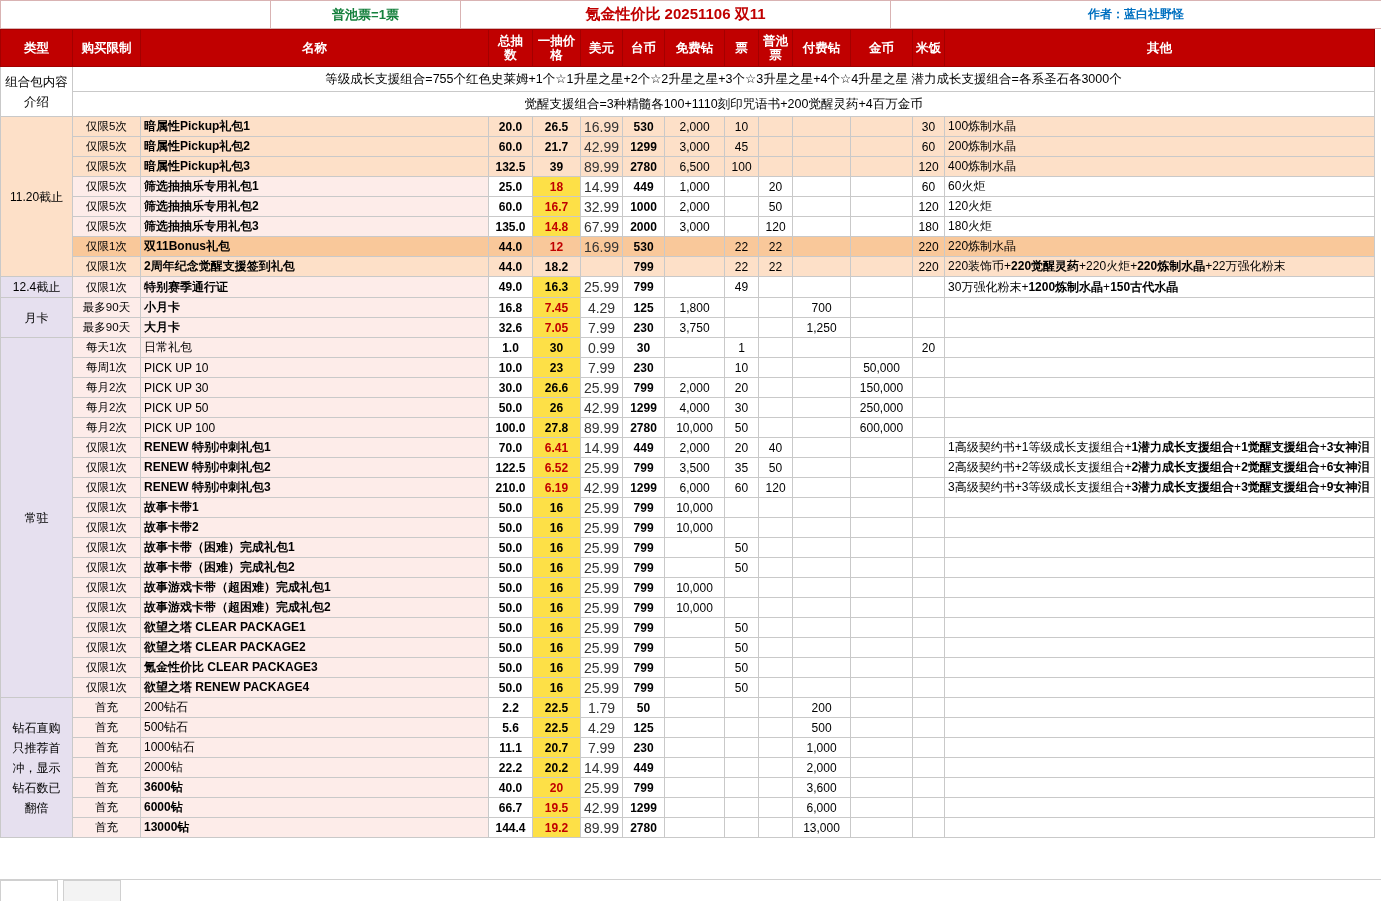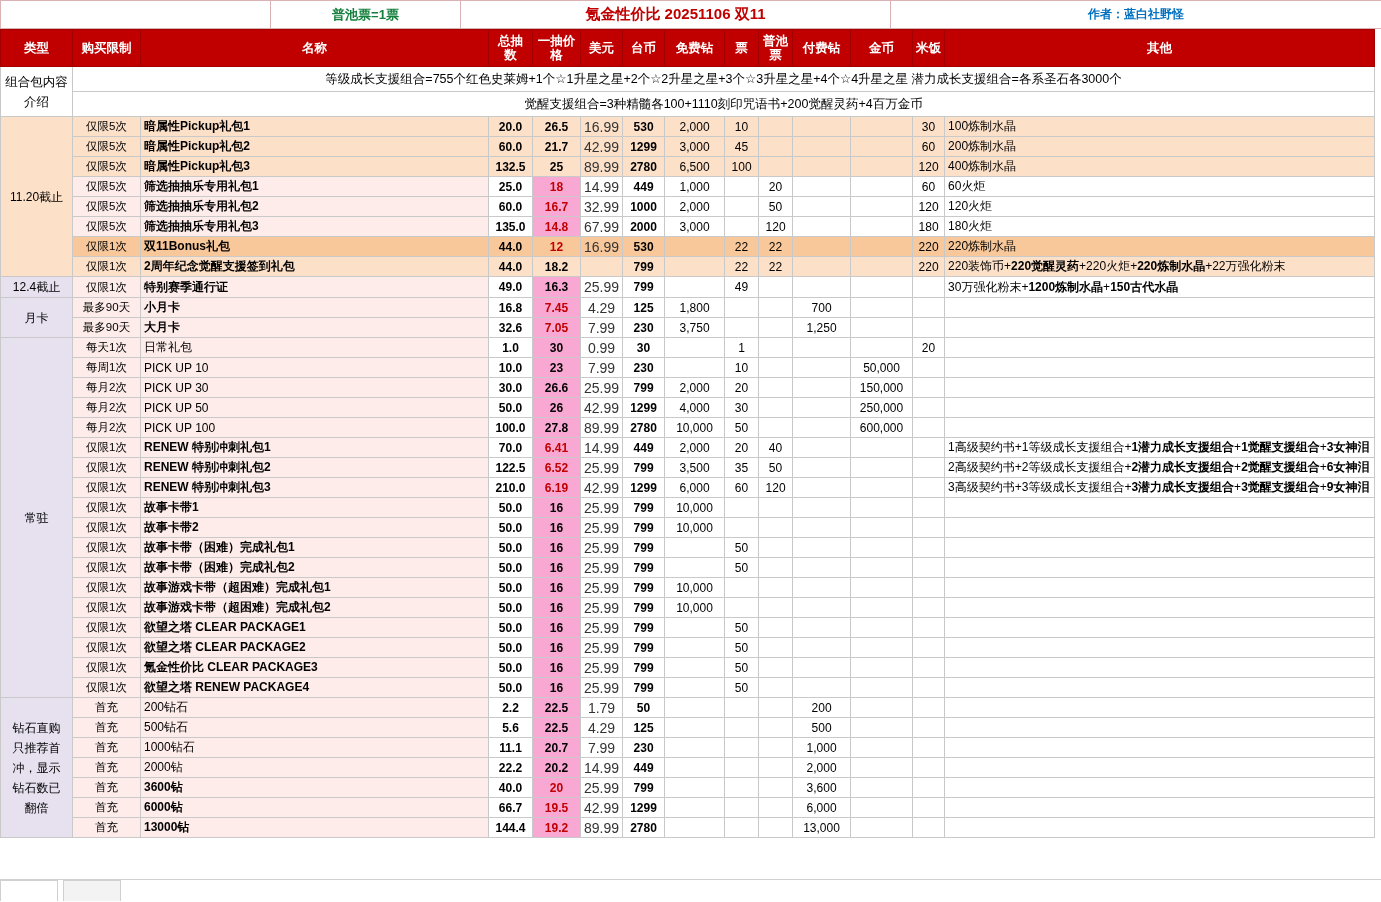--- a/index.html
+++ b/index.html
@@ -12,21 +12,21 @@
   .h-red{color:#c00000;font-size:15px;}
   .h-green{color:#15803d;font-size:13px;}
   .h-blue{color:#0070c0;font-size:12px;}
   .note td{border:1px solid #d9b3b3;background:#fff;color:#c00000;font-weight:bold;font-size:12px;height:23px;text-align:center;}
   .colhdr td{background:#c00000;color:#fff;font-weight:bold;text-align:center;height:36px;border:1px solid #a30000;font-size:12.5px;line-height:14px;white-space:normal;}
   .grp-lav{background:#e6e0ef;text-align:center;font-weight:normal;font-size:12px;white-space:normal;line-height:20px;}
   .lim{background:#fdece9;text-align:center;font-size:11.5px;margin-left:20px;}
   .nm{background:#fdece9;font-weight:bold;text-align:left;font-size:12px;margin-left:38px;}
   .nm-plain{background:#fdece9;text-align:left;font-size:12px;}
   .num{text-align:center;font-weight:bold;font-size:12px;background:#fff;}
-  .pull{text-align:center;font-weight:bold;font-size:12px;background:#f9a8d4;}
+  .pull{text-align:center;font-weight:bold;font-size:12px;background:#fde047;}
   .pull-red{color:#c00000;}
   .usd{text-align:center;font-size:14px;background:#fff;color:#333;}
   .tw{text-align:center;font-weight:bold;font-size:12px;background:#fff;}
   .plain{text-align:center;font-size:12px;background:#fff;}
   .other{text-align:left;font-size:12px;background:#fff;}
   .other b{font-weight:bold;}
   .intro td{background:#fff;text-align:center;font-size:12.5px;height:24px;}
   .rowh{height:20px;}
   .hl-orange .lim,.hl-orange .nm,.hl-orange .nm-plain{background:#fde0c8;}
   .hl-orange td{background:#fde0c8;}
@@ -130,21 +130,21 @@
           <td class="plain"></td>
           <td class="plain"></td>
           <td class="plain"></td>
           <td class="plain">60</td>
           <td class="other">200炼制水晶</td>
         </tr>
         <tr class="rowh hl-orange">
           <td class="lim">仅限5次</td>
           <td class="nm">暗属性Pickup礼包3</td>
           <td class="num">132.5</td>
-          <td class="pull">25</td>
+          <td class="pull">39</td>
           <td class="usd">89.99</td>
           <td class="tw">2780</td>
           <td class="plain">6,500</td>
           <td class="plain">100</td>
           <td class="plain"></td>
           <td class="plain"></td>
           <td class="plain"></td>
           <td class="plain">120</td>
           <td class="other">400炼制水晶</td>
         </tr>

